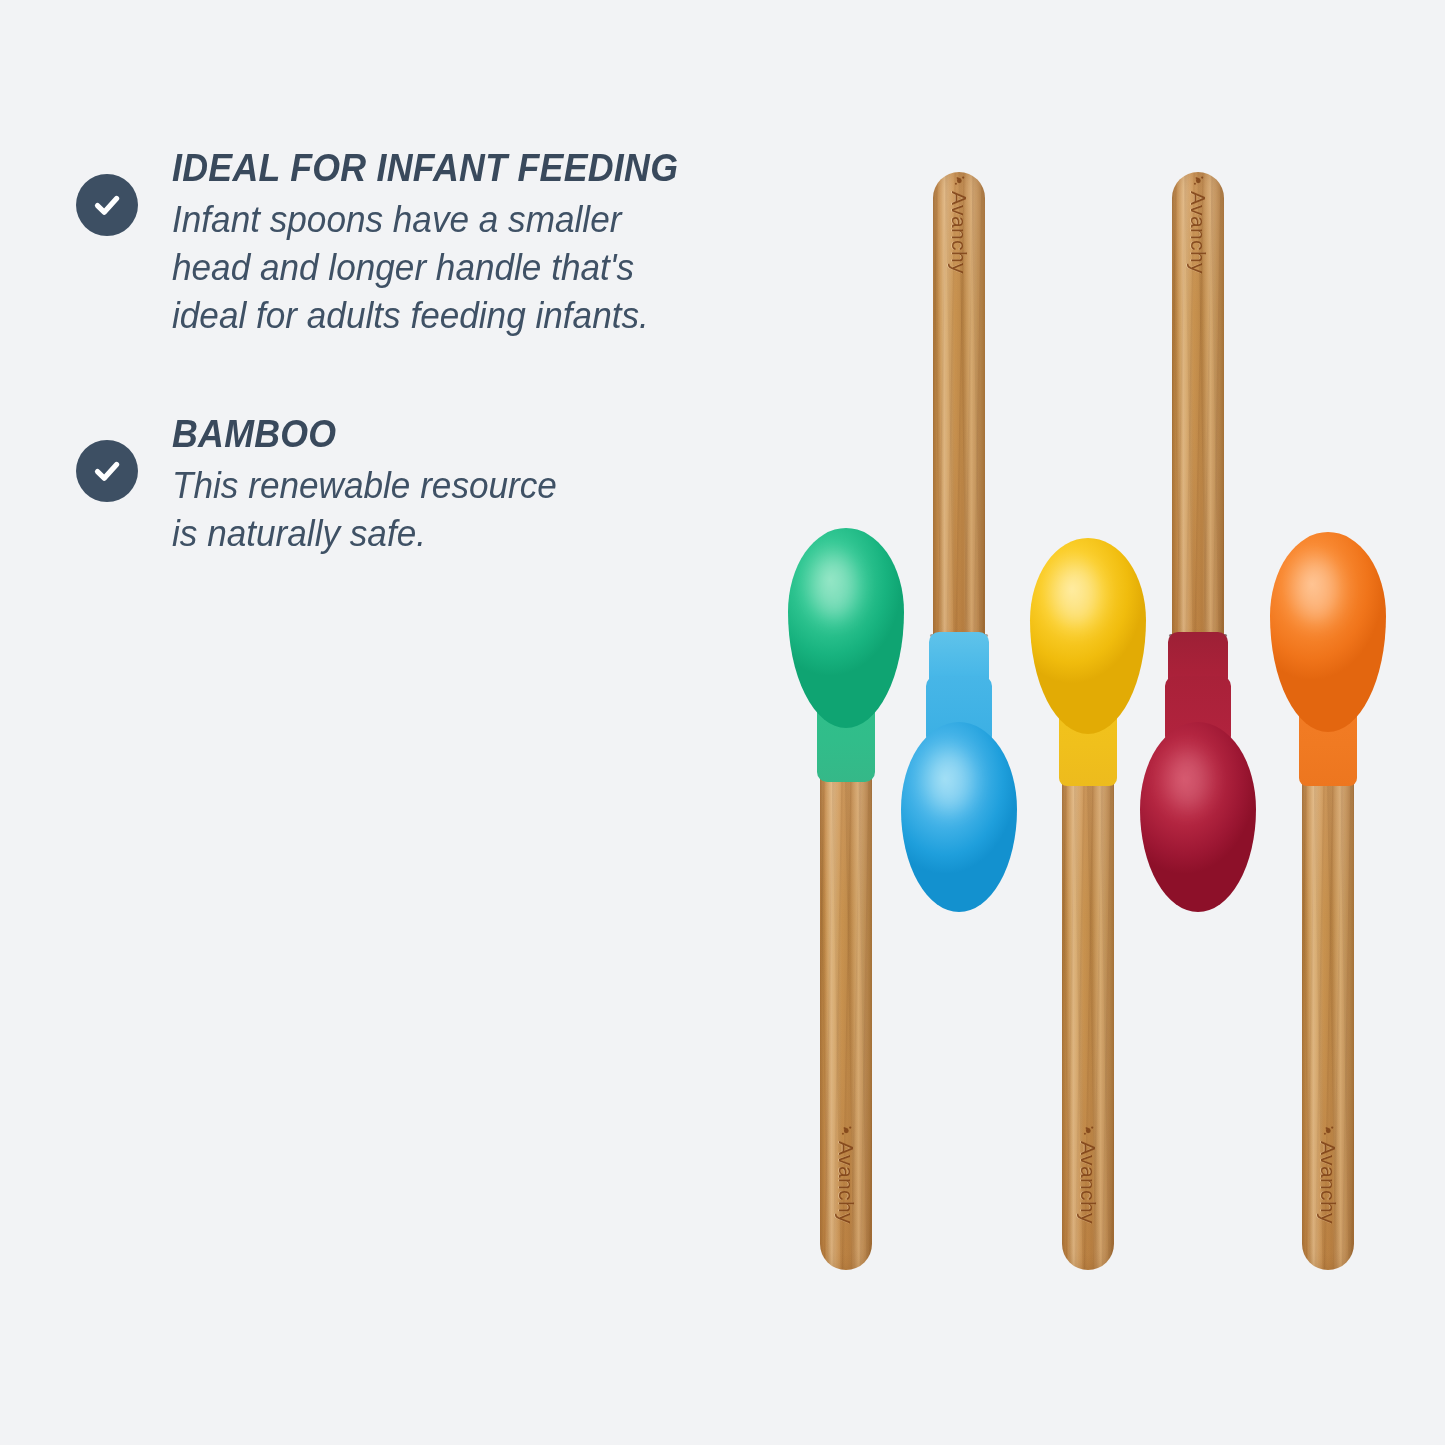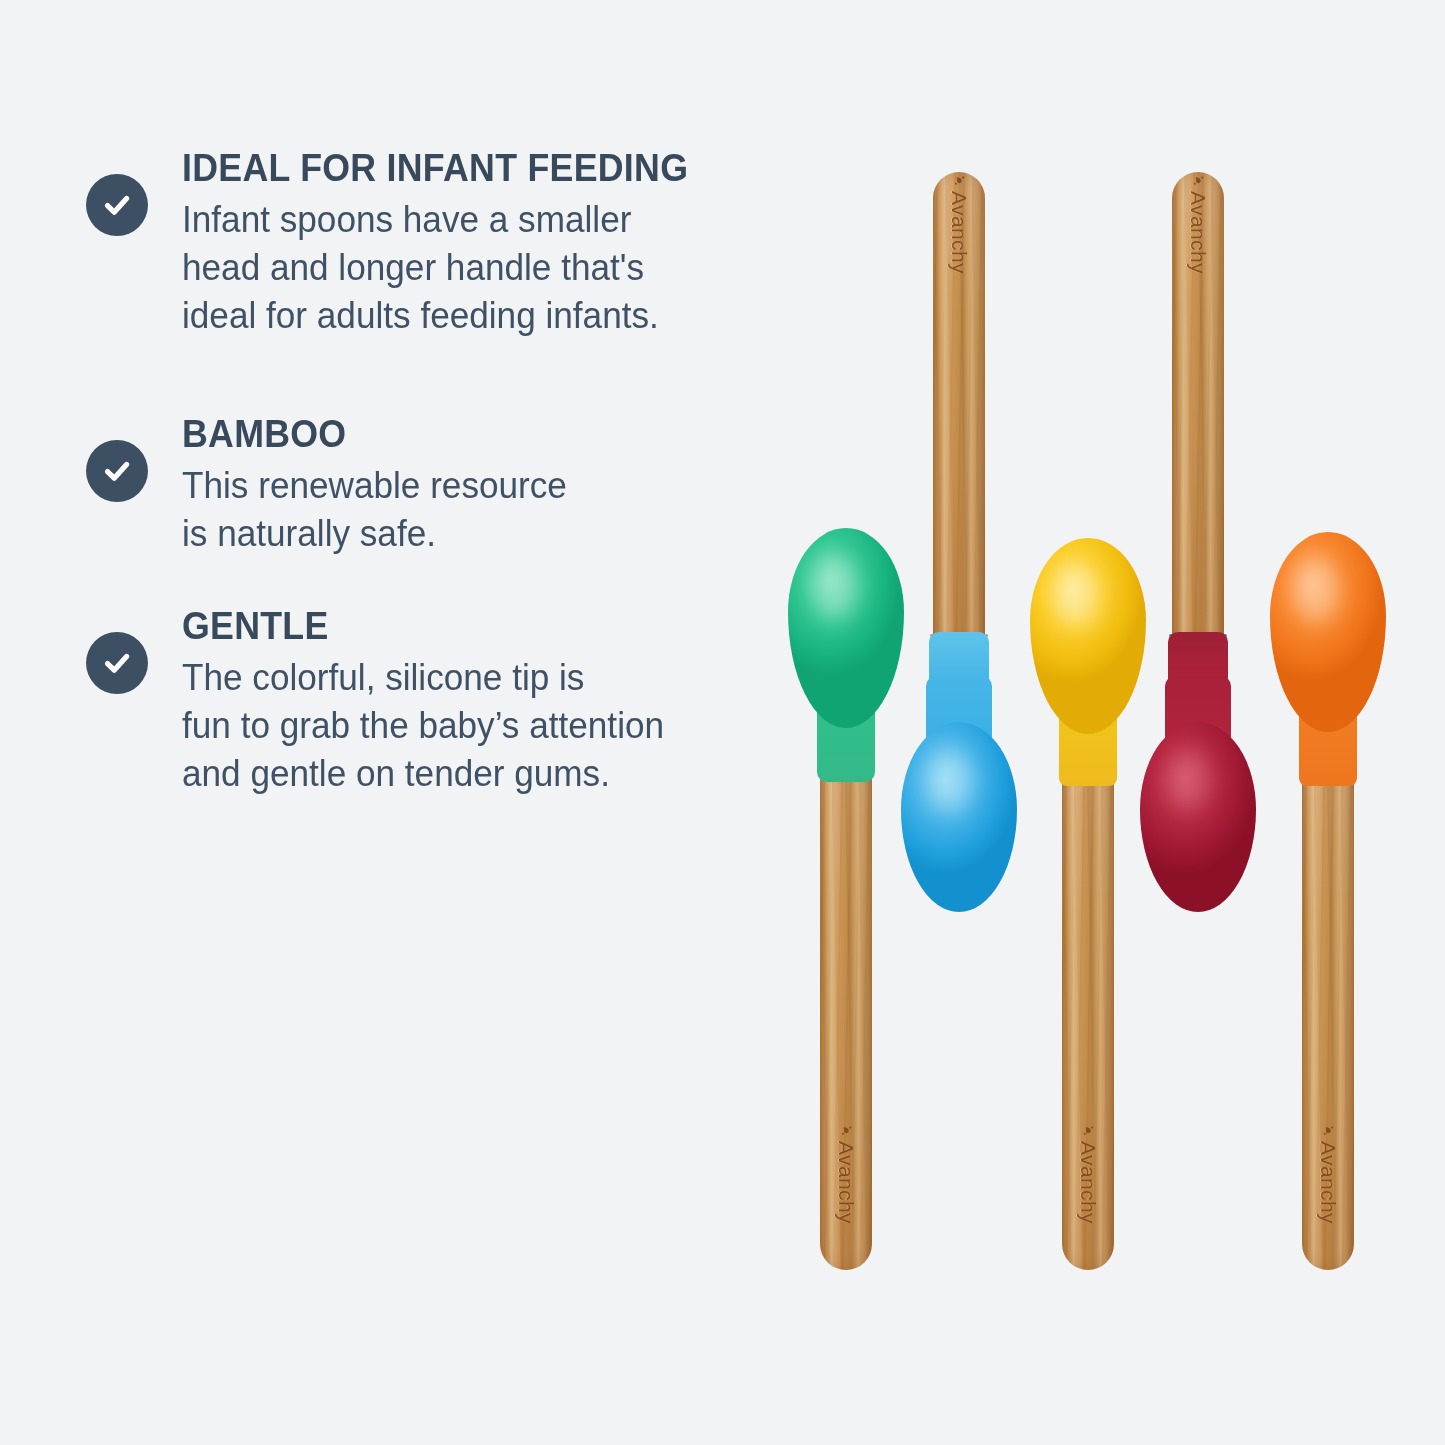--- a/index.html
+++ b/index.html
@@ -17,23 +17,24 @@
 
   #infographic {
     position: absolute;
     inset: 0;
     background: #f2f3f5;
   }
 
   
   #features {
     position: absolute;
-    left: 86px;
+    left: 76px;
     top: 148px;
     width: 720px;
+    font-style: italic;
   }
 
   .feature {
     position: relative;
     padding-left: 96px;
     margin-bottom: 0;
   }
 
   .check-badge {
     position: absolute;
@@ -69,21 +70,21 @@
     line-height: 1.30;
     color: #3f5165;
     margin: 0;
     transform: scaleX(0.95);
     transform-origin: left top;
   }
   .feature-body .ln { display: block; }
 
   #feature-0 { margin-bottom: 74px; }
   #feature-1 { margin-bottom: 74px; }
-  #feature-2 { margin-bottom: 48px; }
+  #feature-2 { margin-bottom: 64px; }
 
   
   #product-photo {
     position: absolute;
     left: 780px;
     top: 150px;
     width: 665px;
     height: 1160px;
   }
 
@@ -205,33 +206,20 @@
           <path d="M7.5 17.6 L14.2 24.2 L26.6 10.4" fill="none" stroke="#ffffff" stroke-width="5.2" stroke-linecap="round" stroke-linejoin="round"></path>
         </svg>
       </span>
       <p class="feature-title">BAMBOO</p>
       <div class="feature-body">
         <span class="ln">This renewable resource</span>
         <span class="ln">is naturally safe.</span>
       </div>
     </div>
 
-    <div class="feature" id="feature-3">
-      <span class="check-badge">
-        <svg width="34" height="34" viewBox="0 0 34 34" aria-hidden="true">
-          <path d="M7.5 17.6 L14.2 24.2 L26.6 10.4" fill="none" stroke="#ffffff" stroke-width="5.2" stroke-linecap="round" stroke-linejoin="round"></path>
-        </svg>
-      </span>
-      <p class="feature-title">GENTLE</p>
-      <div class="feature-body">
-        <span class="ln">The colorful, silicone tip is</span>
-        <span class="ln">fun to grab the baby’s attention</span>
-        <span class="ln">and gentle on tender gums.</span>
-      </div>
-    </div>
 
   </div>
 
   <div id="product-photo">
 
     <div class="spoon">
 
       <div class="handle cap-bottom" style="left:40px; top:620px; width:52px; height:500px;"></div>
 
       <div class="engrave" style="left:16px; top:1010px; width:100px; height:28px; transform:rotate(90deg);">

